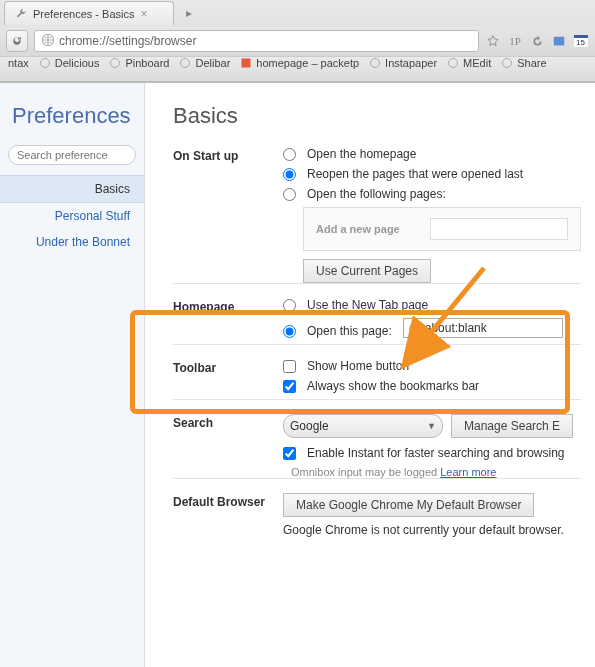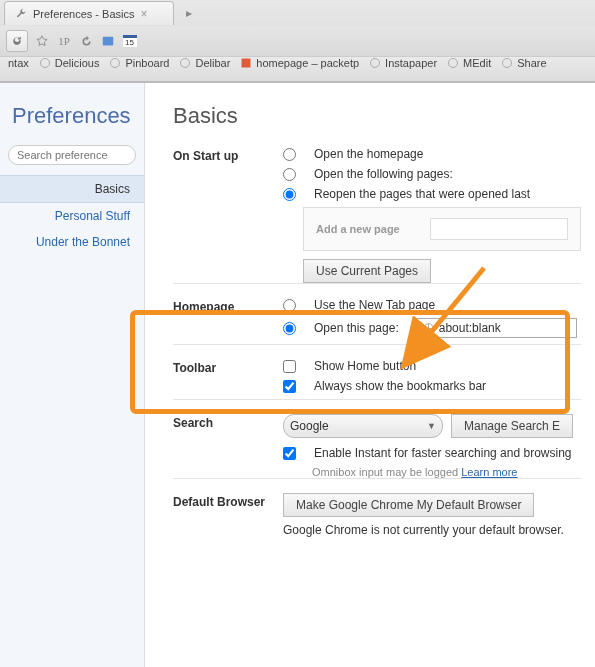--- a/index.html
+++ b/index.html
@@ -25,32 +25,32 @@
 .search-pref { margin:0 8px 10px 8px; }
 .search-pref input { width:100%; height:20px; border:1px solid #ccc; border-radius:10px; padding:0 8px; font-size:11px; color:#888; }
 .side-item { padding:6px 14px; font-size:12px; color:#2a66b0; cursor:pointer; text-align:right; }
 .side-item.active { background:#dde8f4; color:#333; font-weight:500; border-top:1px solid #c8d6e8; border-bottom:1px solid #c8d6e8; }
 .main { flex:1; padding:20px 14px 20px 28px; overflow:hidden; position:relative; }
 .main h2 { font-size:22px; font-weight:normal; color:#555; margin-bottom:18px; }
 .section { display:flex; margin-bottom:14px; border-bottom:1px solid #e4e4e4; }
 .section:last-child { border-bottom:none; }
 .sec-label { width:110px; font-size:12px; font-weight:bold; color:#333; padding-top:2px; }
 .sec-body { flex:1; font-size:12px; color:#333; }
-.radio-row,.check-row { display:flex; align-items:center; gap:18px; margin-bottom:6px; }
+.radio-row,.check-row { display:flex; align-items:flex-end; gap:11px; margin-bottom:6px; }
 .radio-row input,.check-row input { margin:0; }
 .pages-box { border:1px solid #ddd; background:#fafafa; margin:4px 0 8px 20px; padding:10px 12px; display:flex; align-items:center; gap:30px;font-weight:bold; }
 .pages-box .hint { color:#999; font-size:11px; }
 .pages-box .line { flex:1; height:22px; background:#fff; border:1px solid #ddd; }
 .btn { display:inline-block; background:linear-gradient(#f8f8f8,#e6e6e6); border:1px solid #bbb; border-radius:0; padding:4px 12px; font-size:12px; color:#444; cursor:pointer; }
 .url-input { display:inline-flex; align-items:center; gap:4px; border:1px solid #aaa; background:#fff; padding:1px 4px; font-size:12px; width:160px; height:20px; }
 .url-input svg { width:13px; height:13px; }
 .select { display:inline-flex; justify-content:space-between; align-items:center; border:1px solid #bbb; background:linear-gradient(#f8f8f8,#e6e6e6); border-radius:11px; width:160px; height:24px; padding:0 6px; font-size:12px; }
 .select .arr { color:#666; font-size:9px; }
 .row-inline { display:flex; gap:8px; align-items:center; margin-bottom:8px; }
-.sub { color:#888; font-size:11px; margin-left:29px; }
+.sub { color:#888; font-size:11px; margin-left:8px; }
 .sub a { color:#2a66b0; text-decoration:underline; }
 .highlight { position:absolute; border:5px solid #f29022; border-radius:6px; pointer-events:none; }
 .arrow { position:absolute; pointer-events:none; }
 </style>
 </head>
 <body>
 
 <div class="browser-chrome">
   <div class="tab-bar">
     <div class="tab">
@@ -63,20 +63,29 @@
       <span class="close">×</span>
     </div>
     <div class="new-tab">▸</div>
   </div>
   <div class="addr-row">
     <div class="nav-btn">
       <svg width="12" height="12" viewBox="0 0 16 16">
           <path fill="#777" d="M8 3a5 5 0 1 0 4.9 4H11a3 3 0 1 1-1-3l-1 2h4V2l-1.5 1.5A5 5 0 0 0 8 3z"></path>
         </svg>
     </div>
+    <div class="url-bar">
+      <span>
+        <svg class="globe" viewBox="0 0 16 16">
+            <circle cx="8" cy="8" r="6.5" fill="none" stroke="#999" stroke-width="1"></circle>
+            <path d="M1.5 8h13M8 1.5v13M3 4c3 2 7 2 10 0M3 12c3-2 7-2 10 0" stroke="#999" stroke-width="0.8" fill="none"></path>
+          </svg>
+      </span>
+      <span>chrome://settings/browser</span>
+    </div>
     <div class="right-icons">
       <span class="ico">
         <svg viewBox="0 0 16 16" width="14" height="14">
             <path fill="none" stroke="#888" d="M8 2l1.8 3.7 4 .6-3 2.9.7 4L8 11.3 4.5 13l.7-4-3-2.9 4-.6z"></path>
           </svg>
       </span>
       <span class="ico" style="font-family:serif;color:#888">1P</span>
       <span class="ico">
         <svg viewBox="0 0 16 16" width="13" height="13">
             <path fill="#888" d="M8 3a5 5 0 1 0 5 5h-2a3 3 0 1 1-3-3v2l3-3-3-3z"></path>
@@ -160,26 +169,26 @@
     <h2>Basics</h2>
 
     <div class="section">
       <div class="sec-label">On Start up</div>
       <div class="sec-body">
         <label class="radio-row">
           <input type="radio" name="su" style="">
           <span>Open the homepage</span>
         </label>
         <label class="radio-row">
+          <input type="radio" name="su" checked="" style="">
+          <span>Reopen the pages that were opened last</span>
+        </label>
+        <label class="radio-row">
           <input type="radio" name="su" style="">
           <span>Open the following pages:</span>
-        </label>
-        <label class="radio-row">
-          <input type="radio" name="su" checked="" style="">
-          <span>Reopen the pages that were opened last</span>
         </label>
         <div class="pages-box">
           <span class="hint">Add a new page</span>
           <div class="line"></div>
         </div>
         <span class="btn" style="margin-left:20px">Use Current Pages</span>
       </div>
     </div>
 
     <div class="section">

